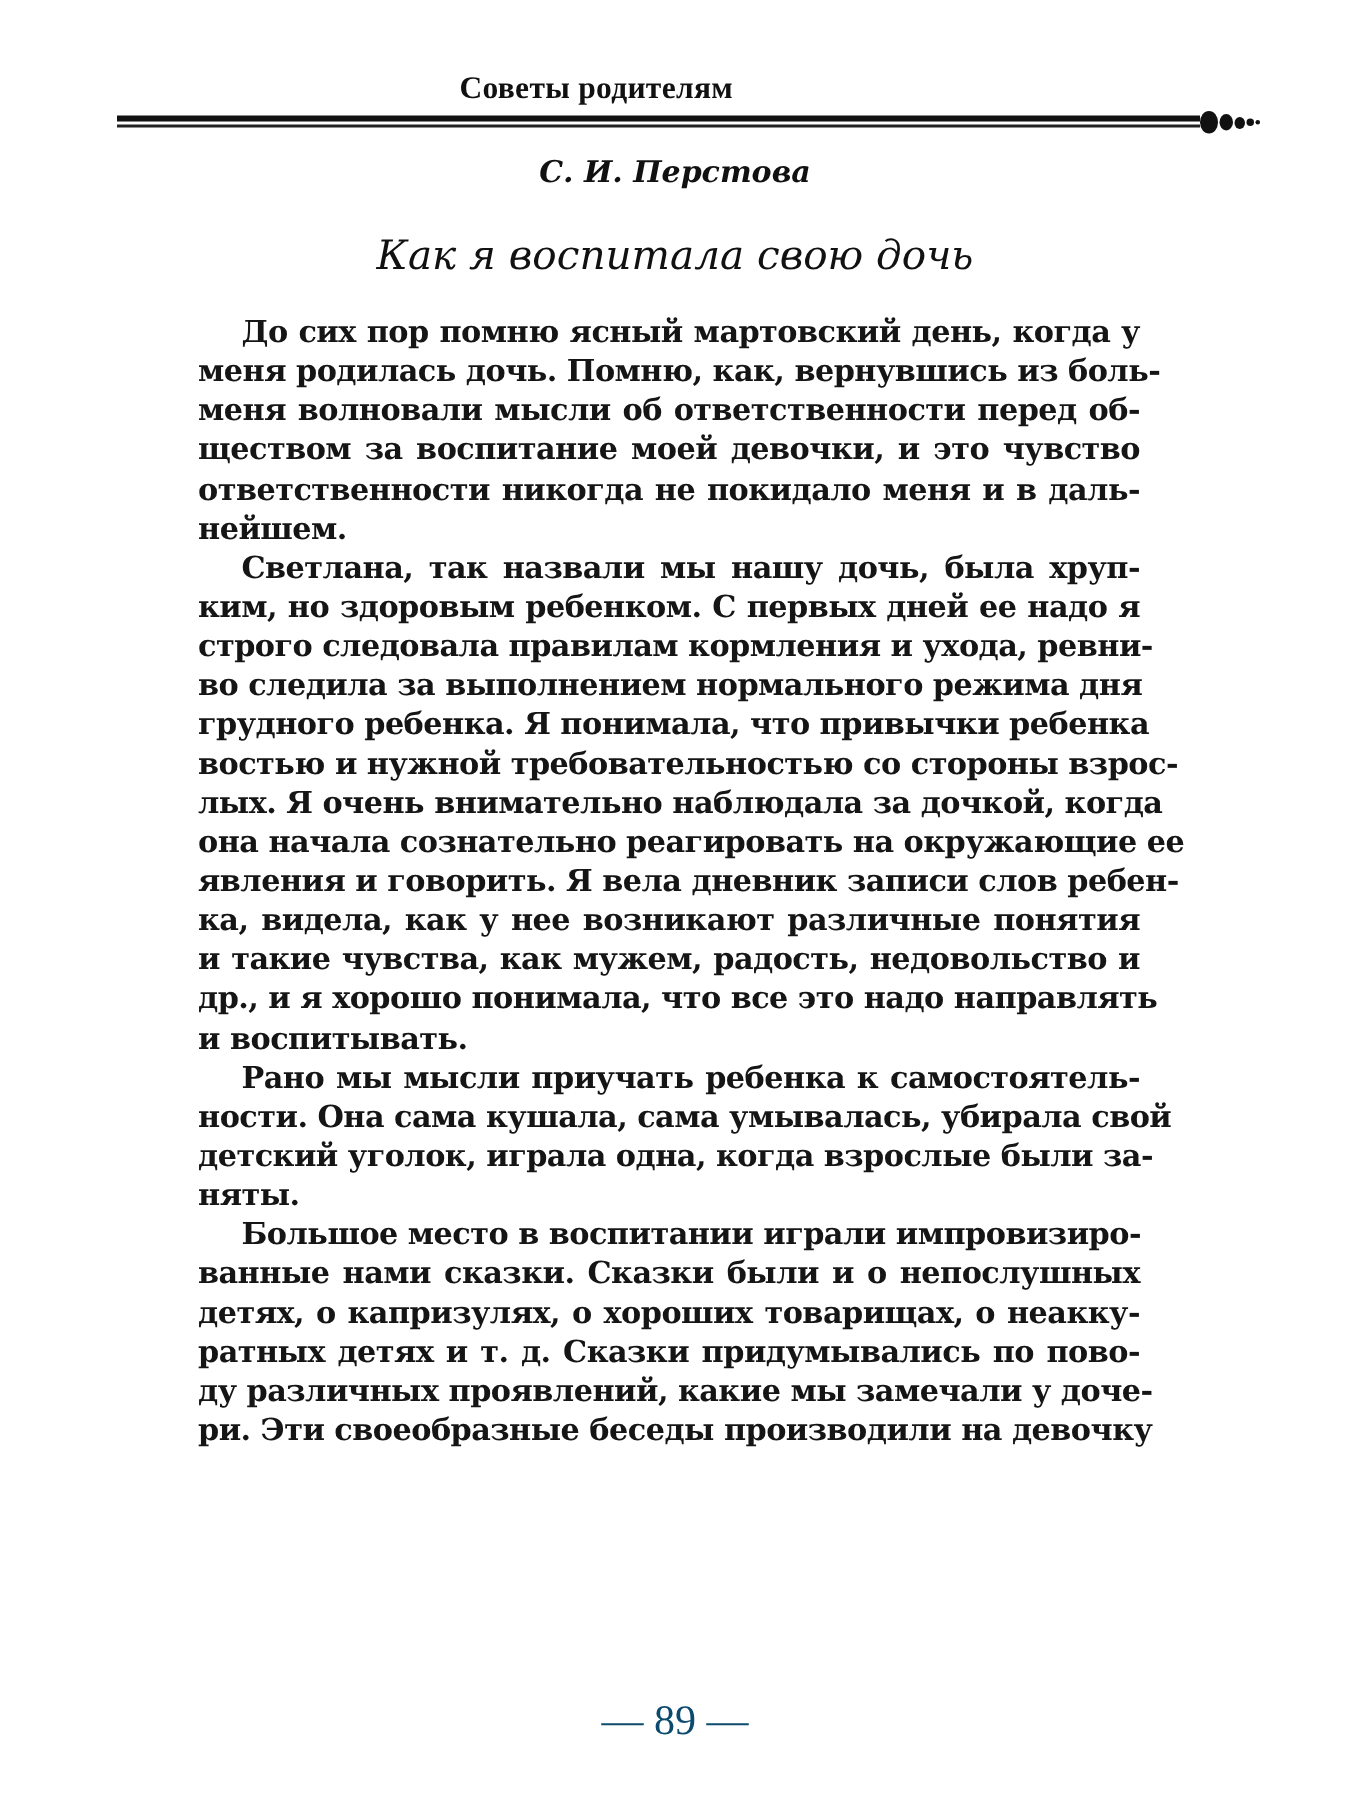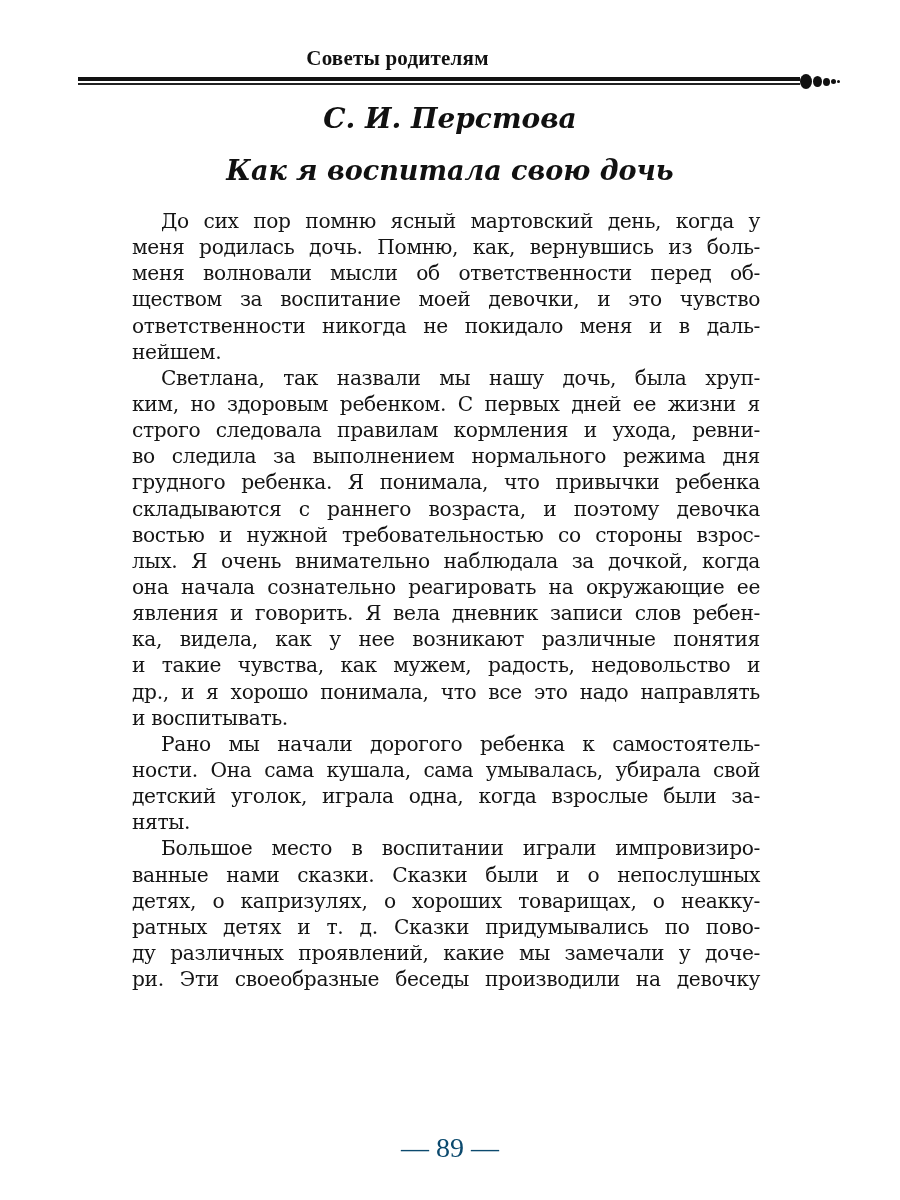--- a/index.html
+++ b/index.html
@@ -61,44 +61,45 @@
     }
     .author {
       position: absolute;
       left: 0;
       top: 102px;
       width: 900px;
       text-align: center;
       font-family: "DejaVu Serif", serif;
       font-style: italic;
       font-weight: bold;
-      font-size: 28px;
+      font-size: 20px;
       color: #111;
     }
     .title {
       position: absolute;
       left: 0;
       top: 155px;
       width: 900px;
       text-align: center;
       font-family: "DejaVu Serif", serif;
       font-style: italic;
-      font-weight: bold;
+      font-weight: normal;
       font-size: 27px;
       color: #111;
     }
     .body-text {
       position: absolute;
       left: 132px;
       top: 208px;
       width: 628px;
       font-family: "DejaVu Serif", serif;
       font-size: 20.2px;
       line-height: 26.15px;
       color: #151515;
+      font-weight: bold;
     }
     .line {
       display: block;
       white-space: nowrap;
       text-align: justify;
       text-align-last: justify;
       height: 26.15px;
       letter-spacing: -0.35px;
     }
     .line.indent { padding-left: 29px; }
@@ -138,36 +139,35 @@
     <div>
       <span class="line indent">До сих пор помню ясный мартовский день, когда у</span>
       <span class="line">меня родилась дочь. Помню, как, вернувшись из боль-</span>
       <span class="line">меня волновали мысли об ответственности перед об-</span>
       <span class="line">ществом за воспитание моей девочки, и это чувство</span>
       <span class="line">ответственности никогда не покидало меня и в даль-</span>
       <span class="line last">нейшем.</span>
     </div>
     <div>
       <span class="line indent">Светлана, так назвали мы нашу дочь, была хруп-</span>
-      <span class="line">ким, но здоровым ребенком. С первых дней ее жизни я</span>
+      <span class="line">ким, но здоровым ребенком. С первых дней ее надо я</span>
       <span class="line">строго следовала правилам кормления и ухода, ревни-</span>
       <span class="line">во следила за выполнением нормального режима дня</span>
       <span class="line">грудного ребенка. Я понимала, что привычки ребенка</span>
-      <span class="line">складываются с раннего возраста, и поэтому девочка</span>
       <span class="line">востью и нужной требовательностью со стороны взрос-</span>
       <span class="line">лых. Я очень внимательно наблюдала за дочкой, когда</span>
       <span class="line">она начала сознательно реагировать на окружающие ее</span>
       <span class="line">явления и говорить. Я вела дневник записи слов ребен-</span>
       <span class="line">ка, видела, как у нее возникают различные понятия</span>
       <span class="line">и такие чувства, как мужем, радость, недовольство и</span>
       <span class="line">др., и я хорошо понимала, что все это надо направлять</span>
       <span class="line last">и воспитывать.</span>
     </div>
     <div>
-      <span class="line indent">Рано мы начали дорогого ребенка к самостоятель-</span>
+      <span class="line indent">Рано мы мысли приучать ребенка к самостоятель-</span>
       <span class="line">ности. Она сама кушала, сама умывалась, убирала свой</span>
       <span class="line">детский уголок, играла одна, когда взрослые были за-</span>
       <span class="line last">няты.</span>
     </div>
     <div>
       <span class="line indent">Большое место в воспитании играли импровизиро-</span>
       <span class="line">ванные нами сказки. Сказки были и о непослушных</span>
       <span class="line">детях, о капризулях, о хороших товарищах, о неакку-</span>
       <span class="line">ратных детях и т. д. Сказки придумывались по пово-</span>
       <span class="line">ду различных проявлений, какие мы замечали у доче-</span>

